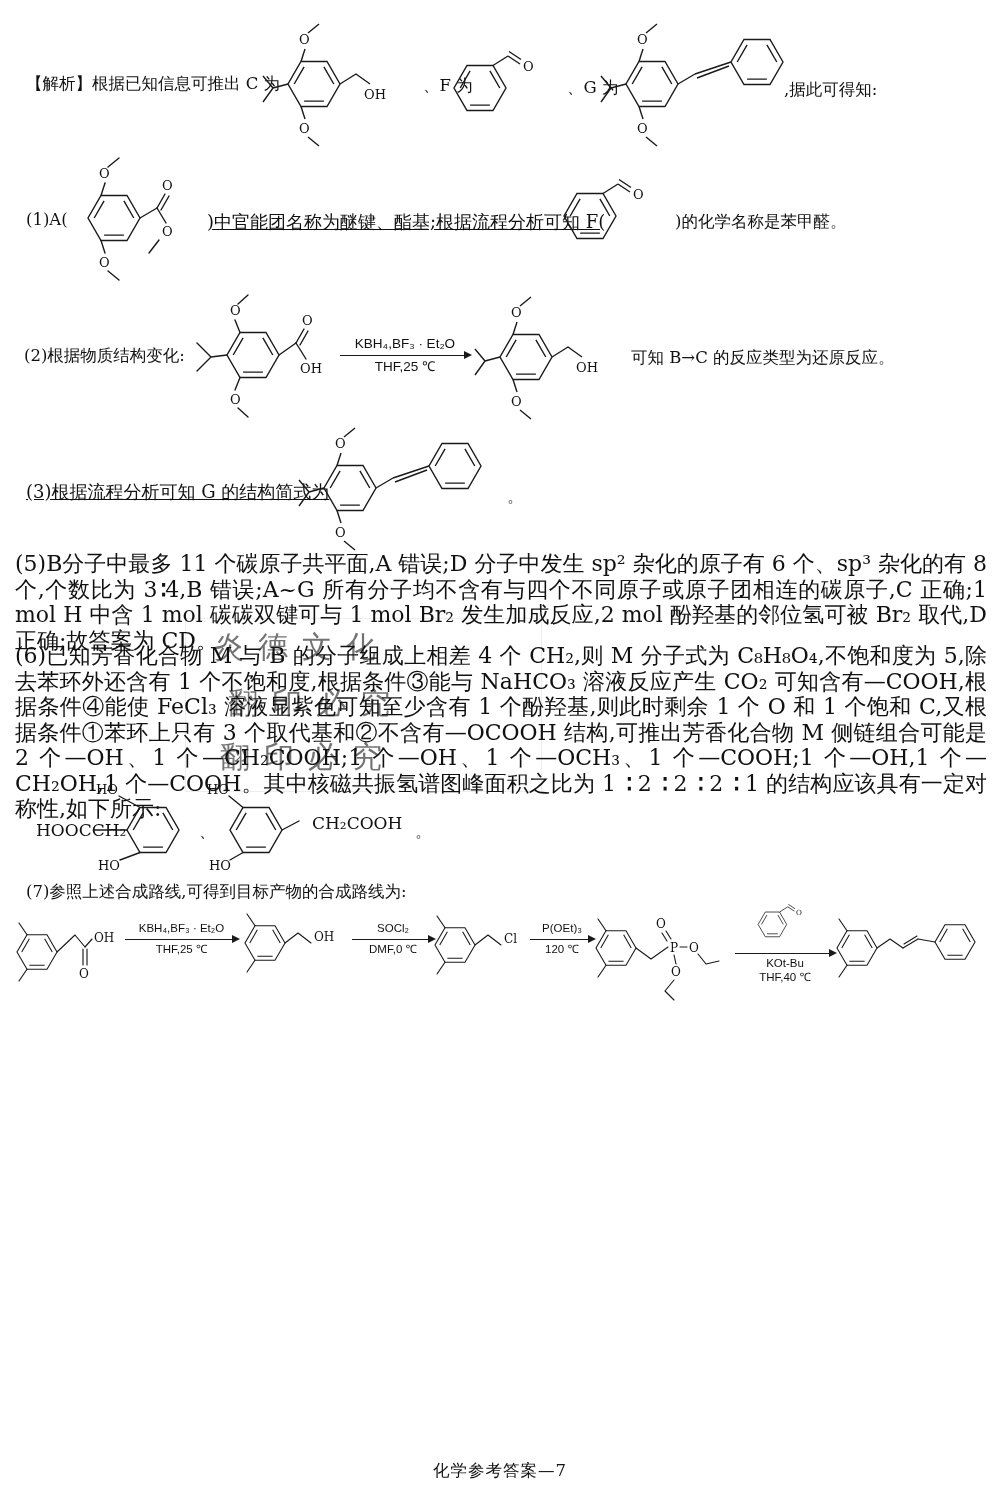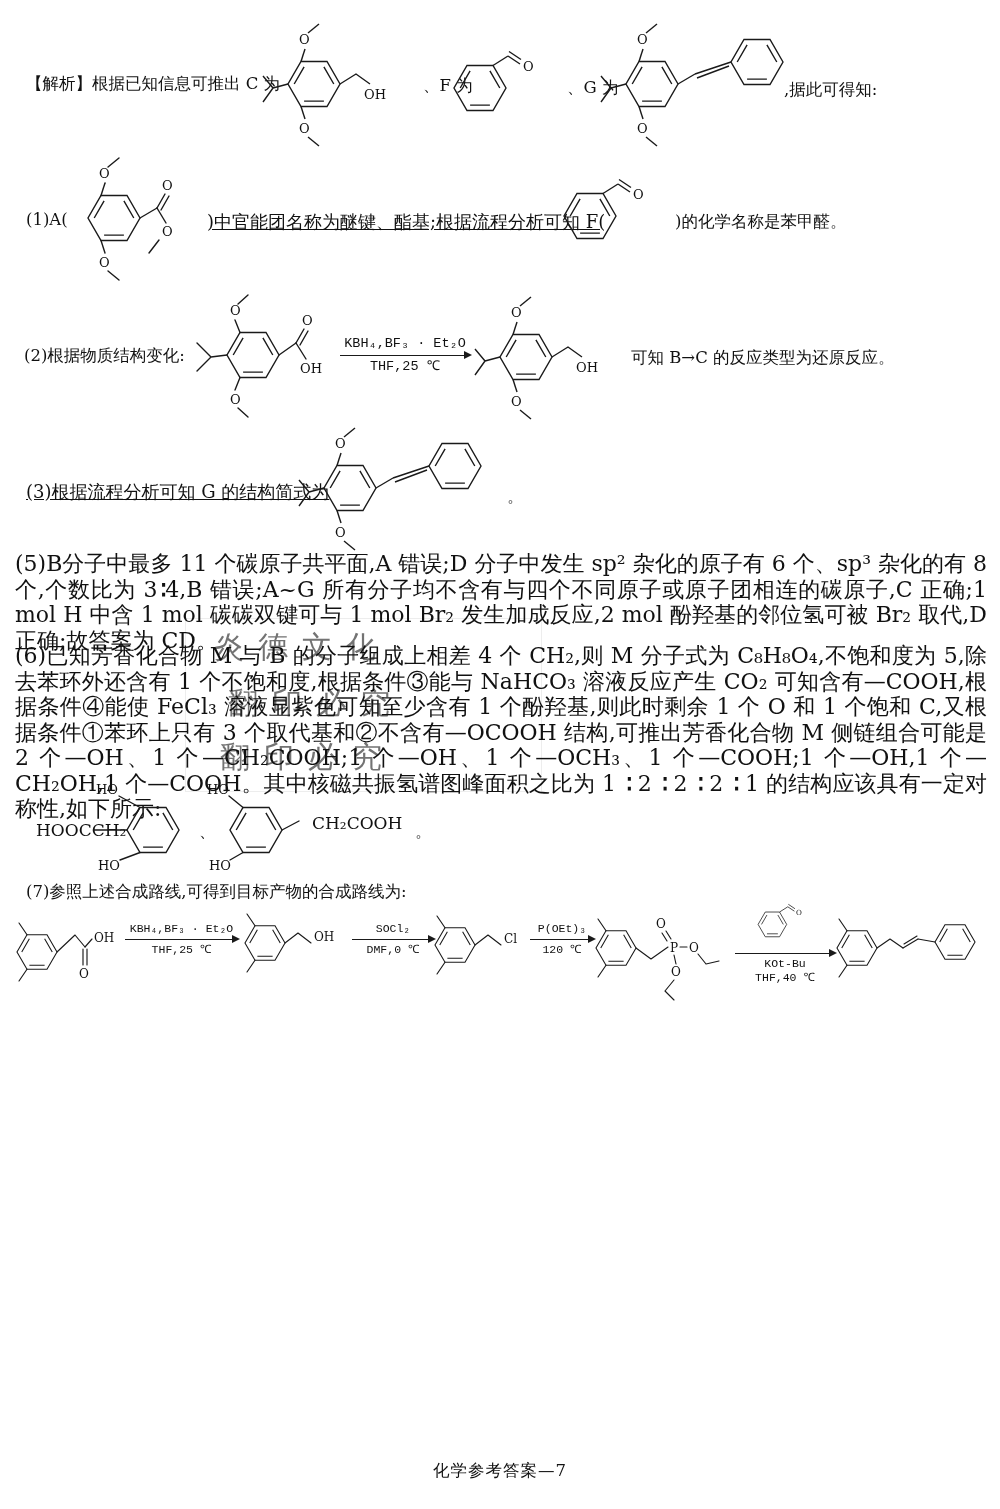--- a/index.html
+++ b/index.html
@@ -9,21 +9,21 @@
   .t15{font-size:18px;text-decoration:underline;}
   .t17{font-size:17px;}
   .para{position:absolute;left:15px;width:972px;text-align:justify;font-size:22px;
         line-height:25.5px;z-index:2;}
   .chem{position:absolute;overflow:visible;z-index:2;}
   .chem path{stroke:#1a1a1a;stroke-width:1.4;fill:none;stroke-linecap:round;}
   .chem text, #defs-svg text{fill:#111;stroke:none;font-size:13px;font-family:"DejaVu Serif",serif;}
   .chem-s path{stroke-width:1.15;}
   .chem-s text{font-size:12px;}
   .arrow{position:absolute;display:flex;flex-direction:column;align-items:center;z-index:2;}
-  .arrow .lbl{font-size:11.5px;line-height:1.2;white-space:nowrap;font-family:Liberation Mono, monospace;}
+  .arrow .lbl{font-size:11.5px;line-height:1.2;white-space:nowrap;font-family:Liberation Sans, sans-serif;}
   .arrow.big .lbl{font-size:13.5px;}
   .arrow .shaft{position:relative;width:100%;height:0;border-top:1.3px solid #1a1a1a;margin:3px 0;}
   .arrow .shaft::after{content:"";position:absolute;right:-2px;top:-4.8px;width:0;height:0;
         border-left:8px solid #1a1a1a;border-top:4px solid transparent;border-bottom:4px solid transparent;}
   .wm{position:absolute;left:185px;top:618px;width:355px;height:172px;border:1px solid #ededed;z-index:1;}
   .wm div{position:absolute;font-size:30px;color:#737373;letter-spacing:14px;white-space:nowrap;}
   .footer{position:absolute;left:0;right:0;top:1460px;text-align:center;font-size:16.5px;
         letter-spacing:1px;z-index:2;}
 </style>
 </head>

